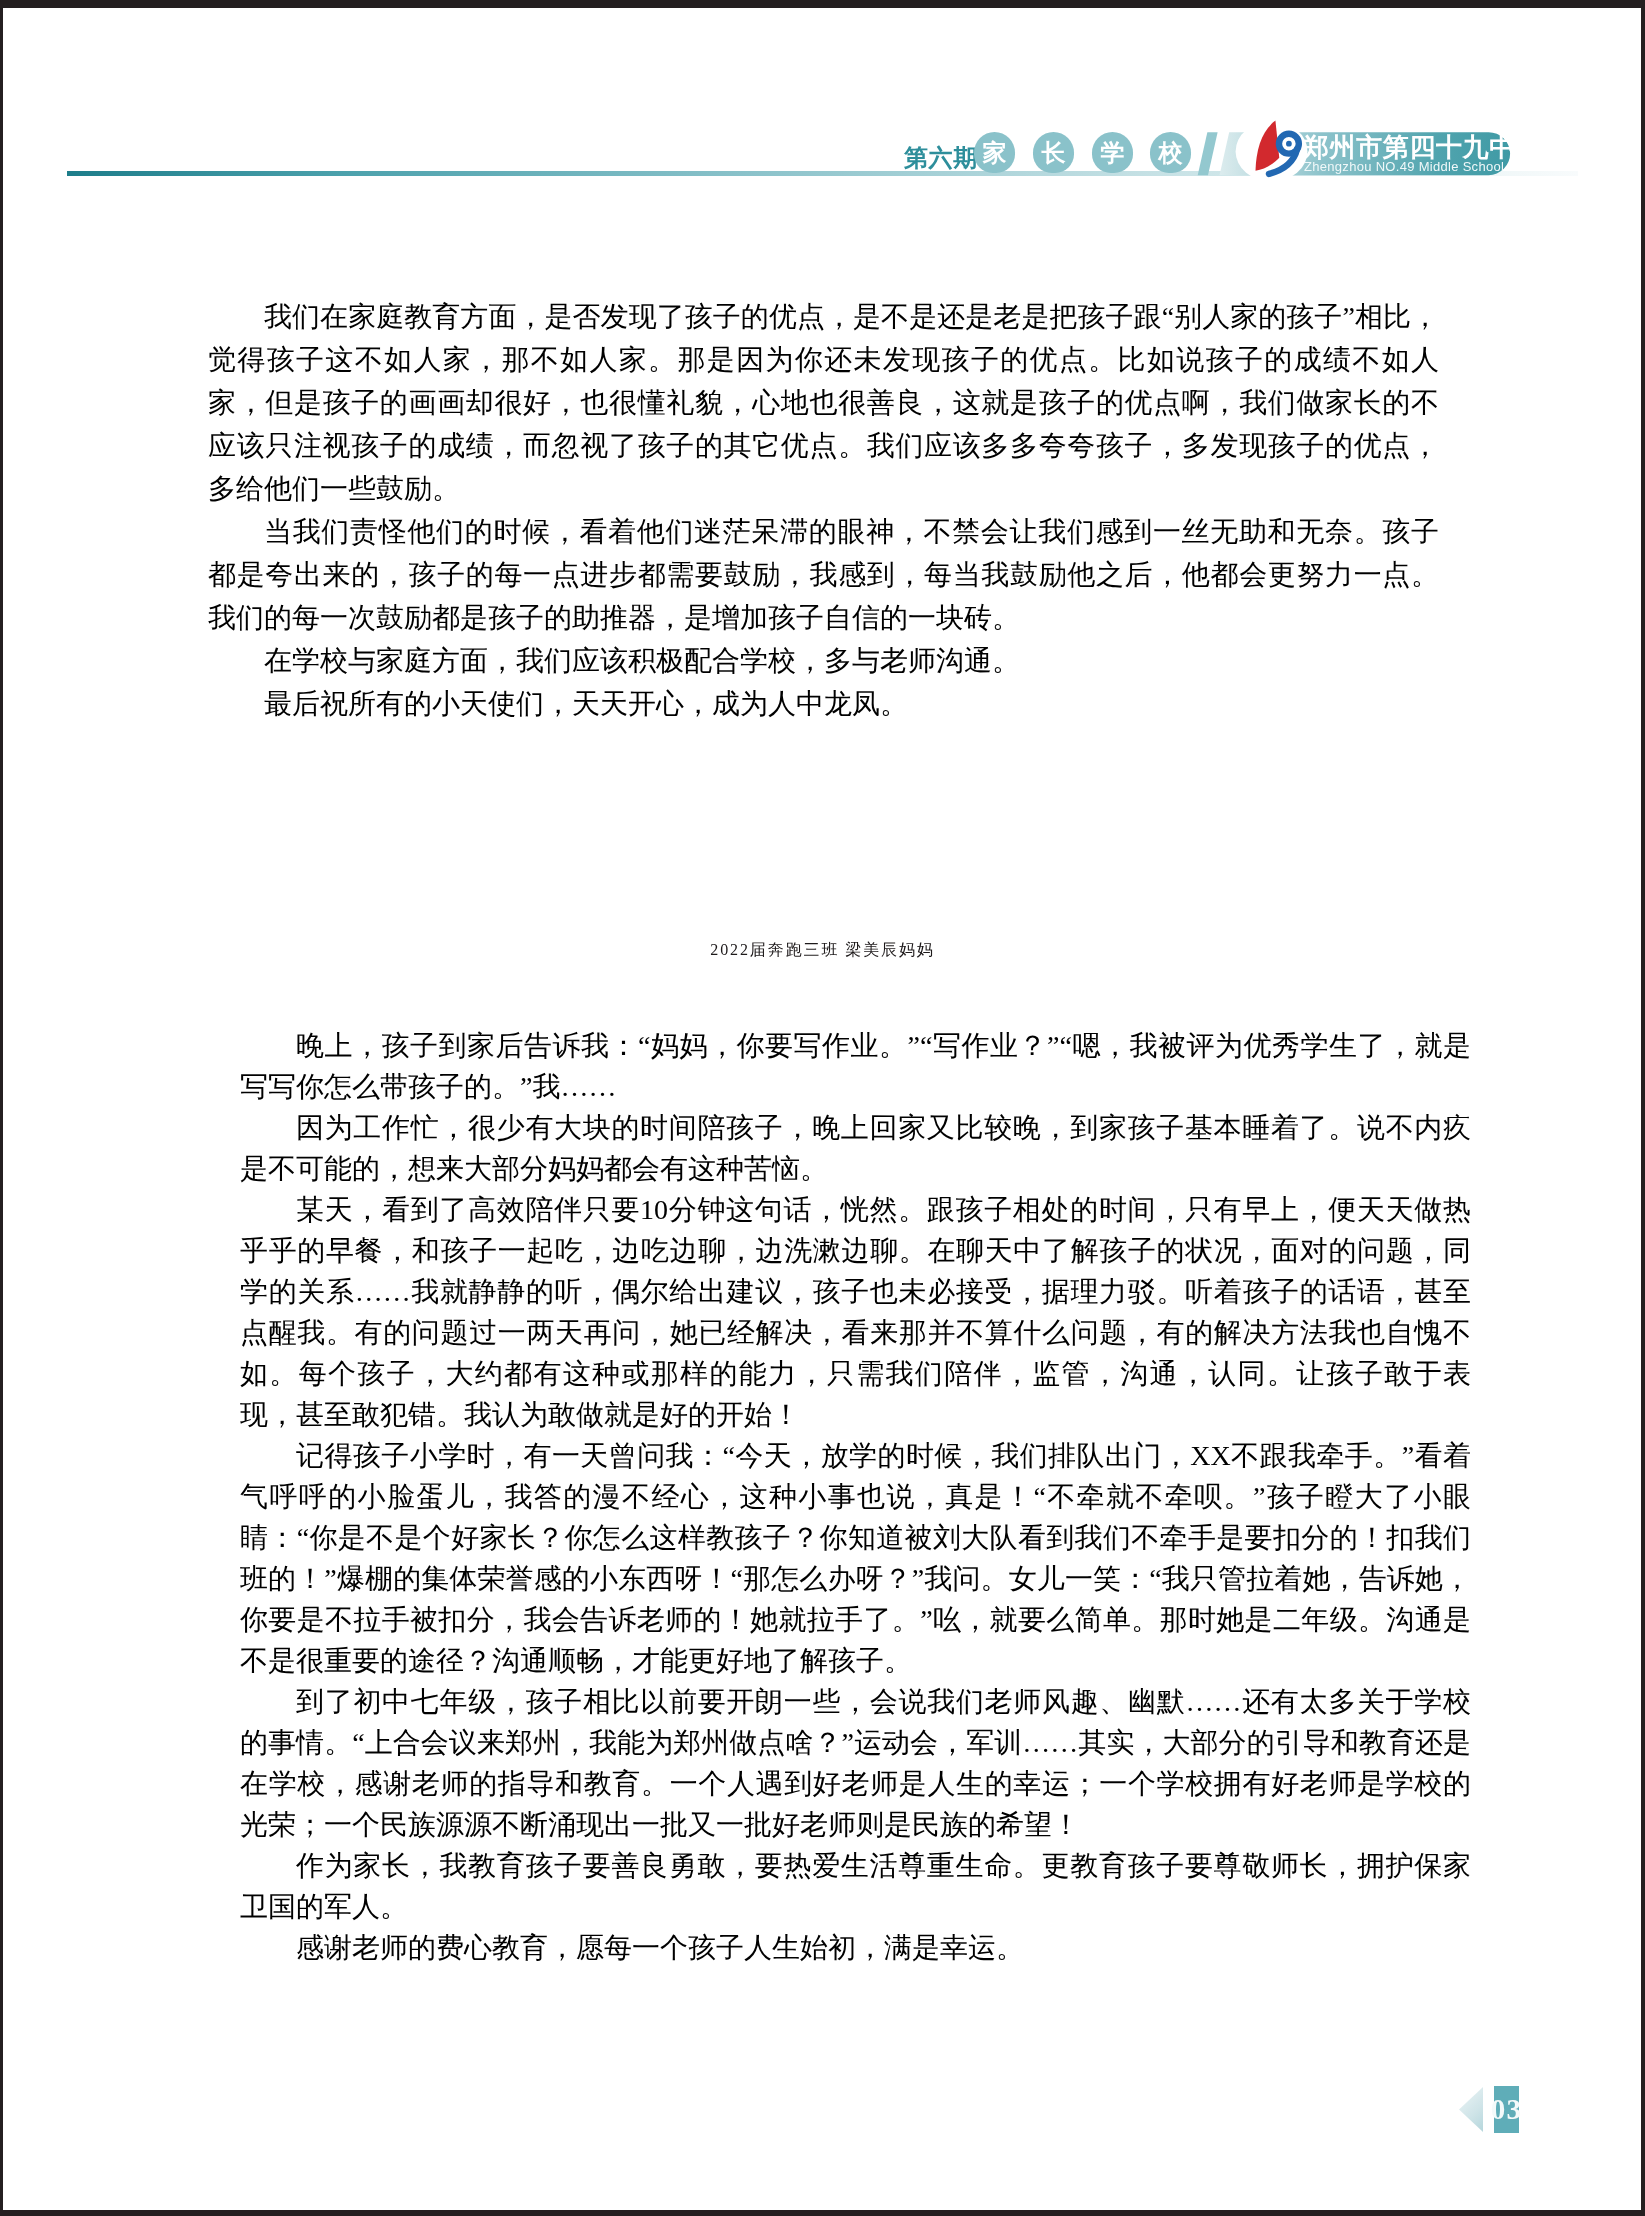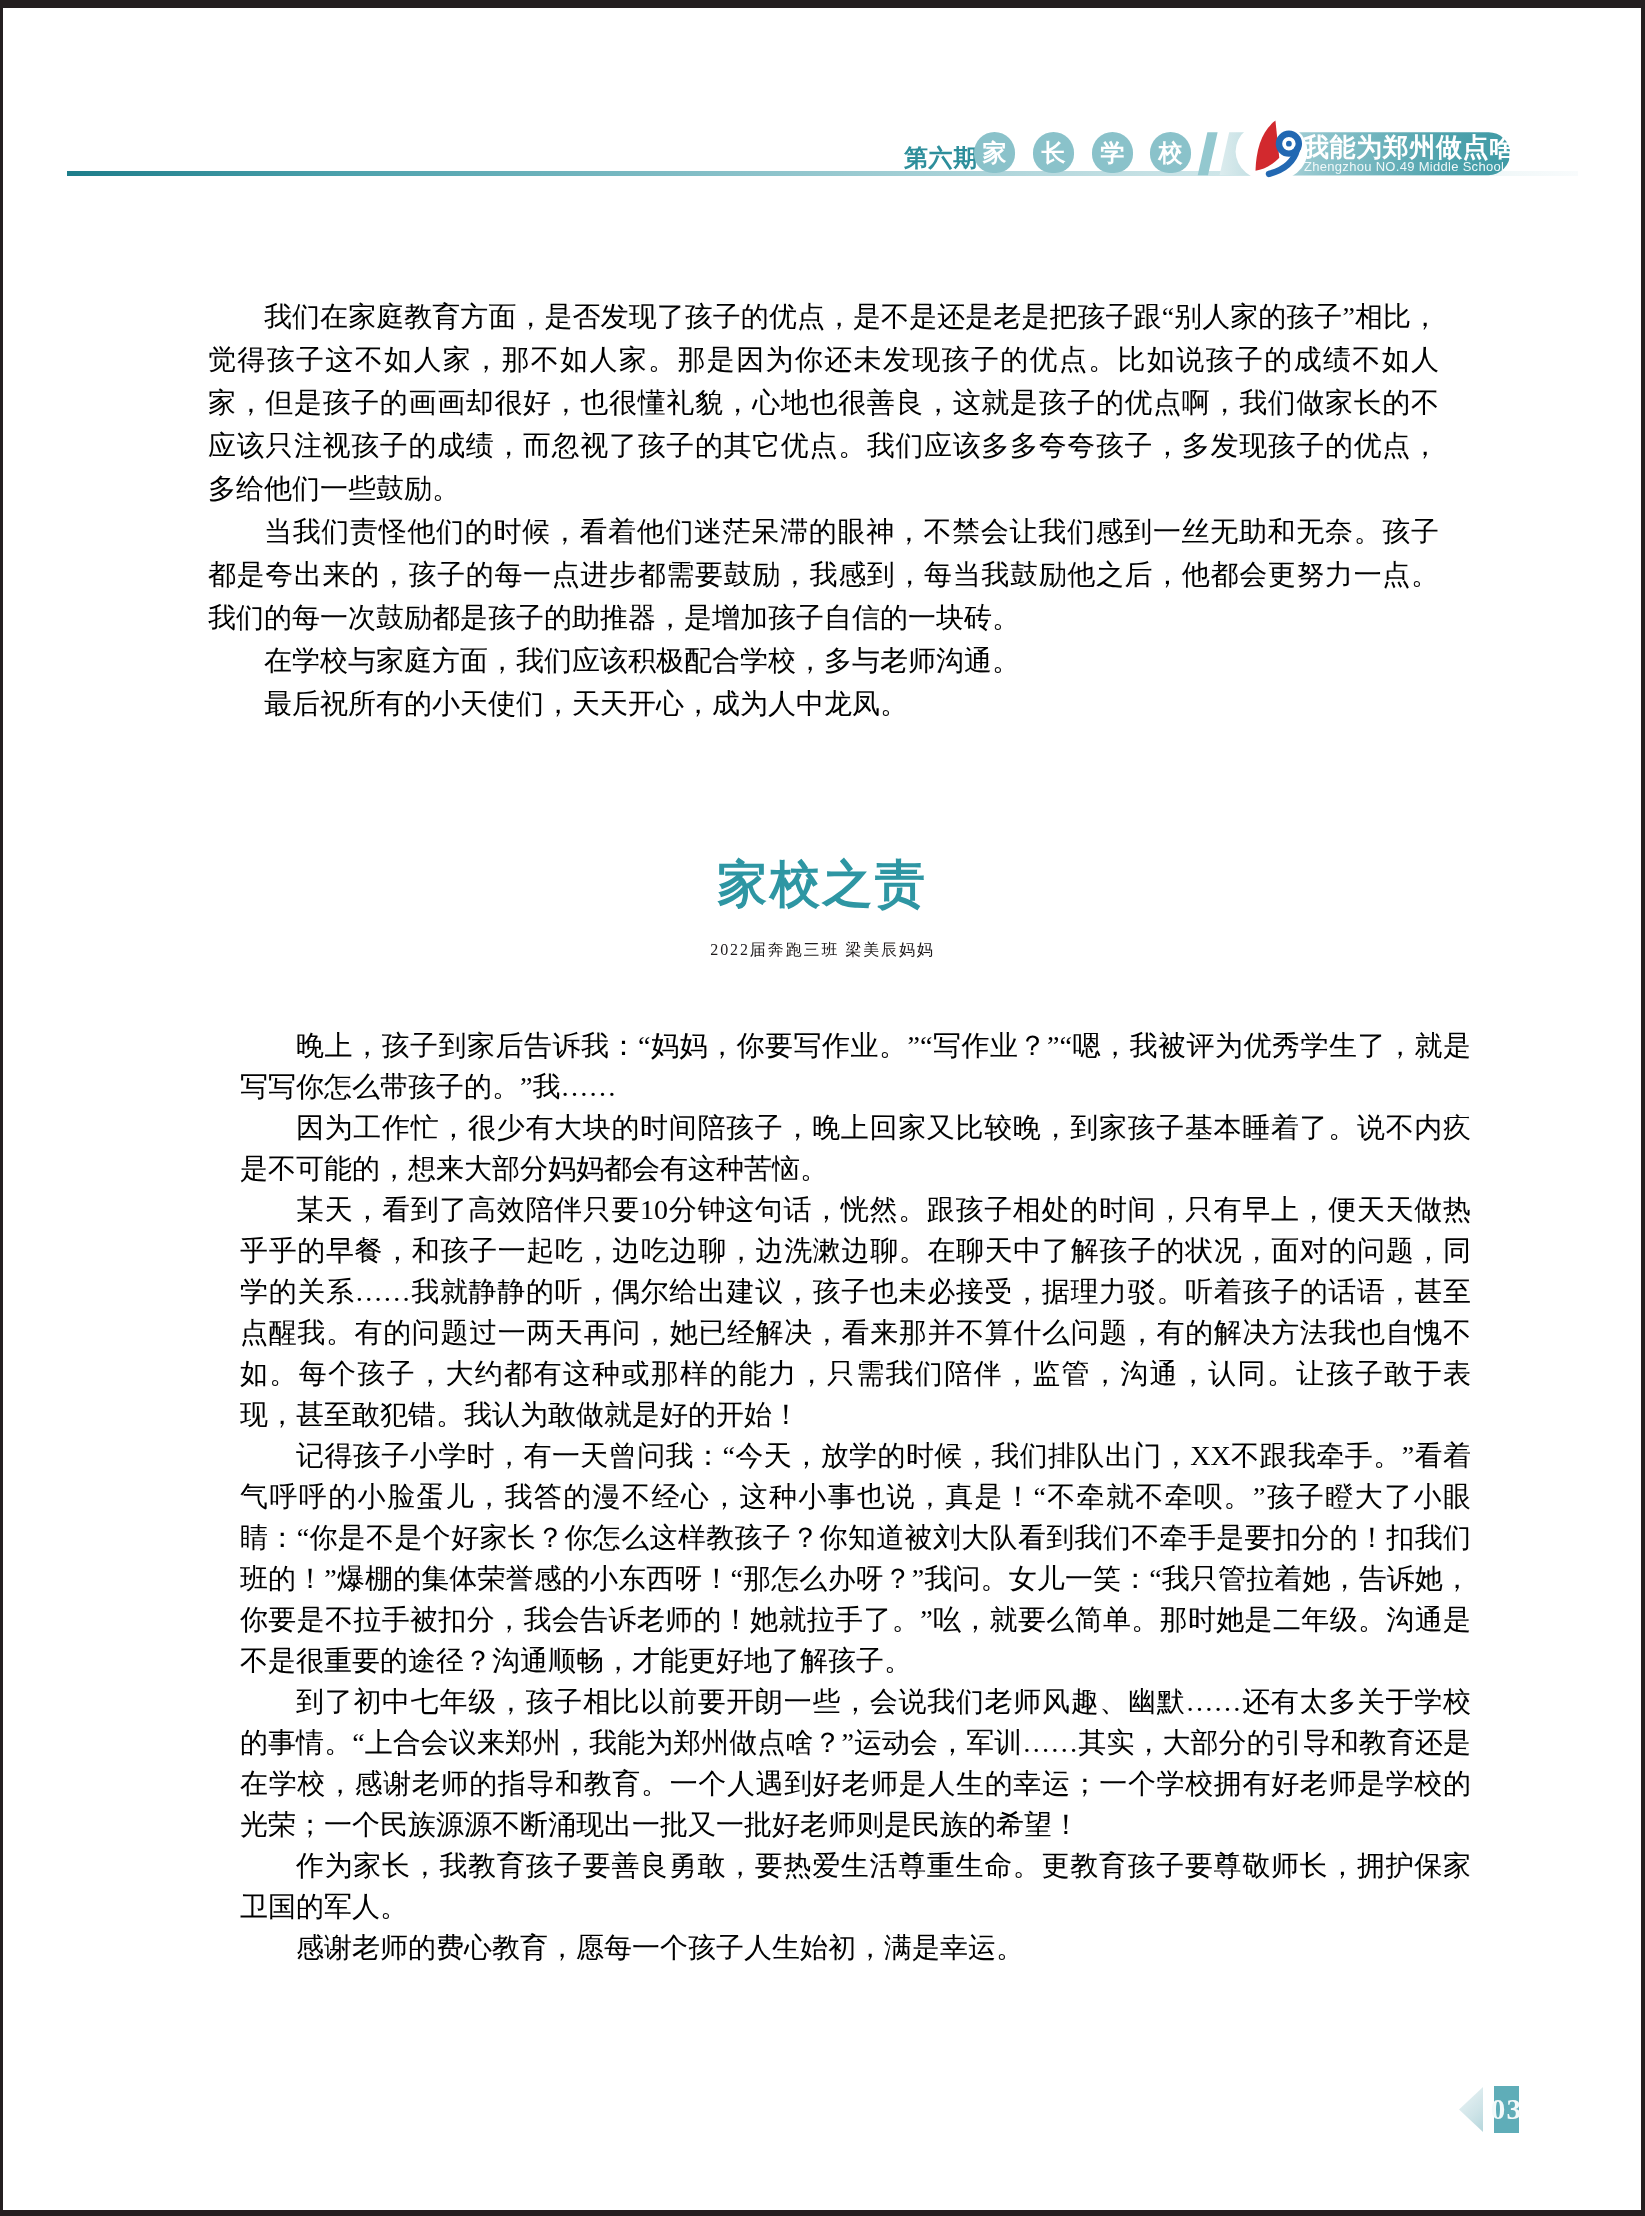--- a/index.html
+++ b/index.html
@@ -124,31 +124,30 @@
     </defs>
     <path d="M28,22 L44,22 L29,89 L13,89 Z" fill="#93c8cf"></path>
     <path d="M62,22 H466 A33.5,33.5 0 0 1 499.5,55.5 A33.5,33.5 0 0 1 466,89 H47 Z" fill="url(#bannerGrad)"></path>
     <ellipse cx="128" cy="52" rx="56" ry="47" fill="#ffffff"></ellipse>
     <path d="M103,82 C104,48 113,20 134,4 L140,62 C128,74 116,80 103,82 Z" fill="#d2292e"></path>
     <circle cx="155" cy="40" r="15.5" fill="#ffffff" stroke="#2268b2" stroke-width="10"></circle>
     <circle cx="155" cy="40" r="4.5" fill="#2268b2"></circle>
     <path d="M168,48 C163,68 148,81 124,87" fill="none" stroke="#2268b2" stroke-width="10" stroke-linecap="round"></path>
   </svg>
 
-  <div class="school-cn">我能为郑州做点啥</div>
+  <div class="school-cn">郑州市第四十九中学</div>
   <div class="school-en">Zhengzhou NO.49 Middle School</div>
 
   <div class="article article-1">
     <p>我们在家庭教育方面，是否发现了孩子的优点，是不是还是老是把孩子跟“别人家的孩子”相比，觉得孩子这不如人家，那不如人家。那是因为你还未发现孩子的优点。比如说孩子的成绩不如人家，但是孩子的画画却很好，也很懂礼貌，心地也很善良，这就是孩子的优点啊，我们做家长的不应该只注视孩子的成绩，而忽视了孩子的其它优点。我们应该多多夸夸孩子，多发现孩子的优点，多给他们一些鼓励。</p>
     <p>当我们责怪他们的时候，看着他们迷茫呆滞的眼神，不禁会让我们感到一丝无助和无奈。孩子都是夸出来的，孩子的每一点进步都需要鼓励，我感到，每当我鼓励他之后，他都会更努力一点。我们的每一次鼓励都是孩子的助推器，是增加孩子自信的一块砖。</p>
     <p>在学校与家庭方面，我们应该积极配合学校，多与老师沟通。</p>
     <p>最后祝所有的小天使们，天天开心，成为人中龙凤。</p>
   </div>
 
-  <div class="article-title">家校之责</div>
   <div class="byline">2022届奔跑三班  梁美辰妈妈</div>
 
   <div class="article article-2">
     <p>晚上，孩子到家后告诉我：“妈妈，你要写作业。”“写作业？”“嗯，我被评为优秀学生了，就是写写你怎么带孩子的。”我……</p>
     <p>因为工作忙，很少有大块的时间陪孩子，晚上回家又比较晚，到家孩子基本睡着了。说不内疚是不可能的，想来大部分妈妈都会有这种苦恼。</p>
     <p>某天，看到了高效陪伴只要10分钟这句话，恍然。跟孩子相处的时间，只有早上，便天天做热乎乎的早餐，和孩子一起吃，边吃边聊，边洗漱边聊。在聊天中了解孩子的状况，面对的问题，同学的关系……我就静静的听，偶尔给出建议，孩子也未必接受，据理力驳。听着孩子的话语，甚至点醒我。有的问题过一两天再问，她已经解决，看来那并不算什么问题，有的解决方法我也自愧不如。每个孩子，大约都有这种或那样的能力，只需我们陪伴，监管，沟通，认同。让孩子敢于表现，甚至敢犯错。我认为敢做就是好的开始！</p>
     <p>记得孩子小学时，有一天曾问我：“今天，放学的时候，我们排队出门，XX不跟我牵手。”看着气呼呼的小脸蛋儿，我答的漫不经心，这种小事也说，真是！“不牵就不牵呗。”孩子瞪大了小眼睛：“你是不是个好家长？你怎么这样教孩子？你知道被刘大队看到我们不牵手是要扣分的！扣我们班的！”爆棚的集体荣誉感的小东西呀！“那怎么办呀？”我问。女儿一笑：“我只管拉着她，告诉她，你要是不拉手被扣分，我会告诉老师的！她就拉手了。”吆，就要么简单。那时她是二年级。沟通是不是很重要的途径？沟通顺畅，才能更好地了解孩子。</p>
     <p>到了初中七年级，孩子相比以前要开朗一些，会说我们老师风趣、幽默……还有太多关于学校的事情。“上合会议来郑州，我能为郑州做点啥？”运动会，军训……其实，大部分的引导和教育还是在学校，感谢老师的指导和教育。一个人遇到好老师是人生的幸运；一个学校拥有好老师是学校的光荣；一个民族源源不断涌现出一批又一批好老师则是民族的希望！</p>
     <p>作为家长，我教育孩子要善良勇敢，要热爱生活尊重生命。更教育孩子要尊敬师长，拥护保家卫国的军人。</p>
     <p>感谢老师的费心教育，愿每一个孩子人生始初，满是幸运。</p>

